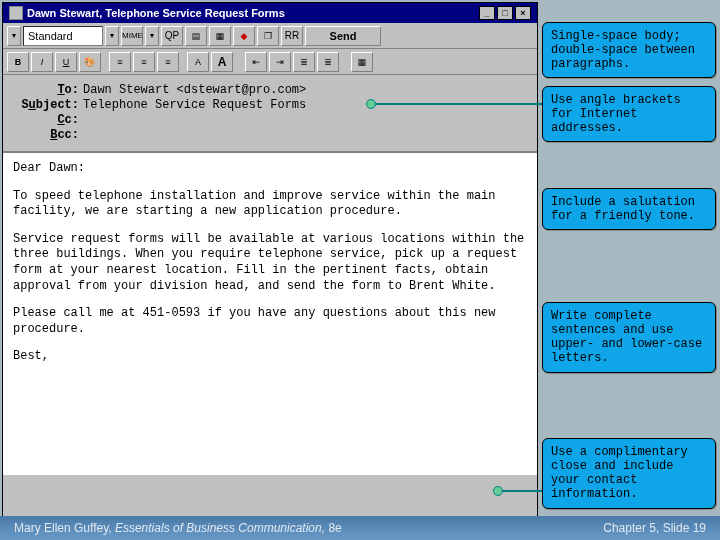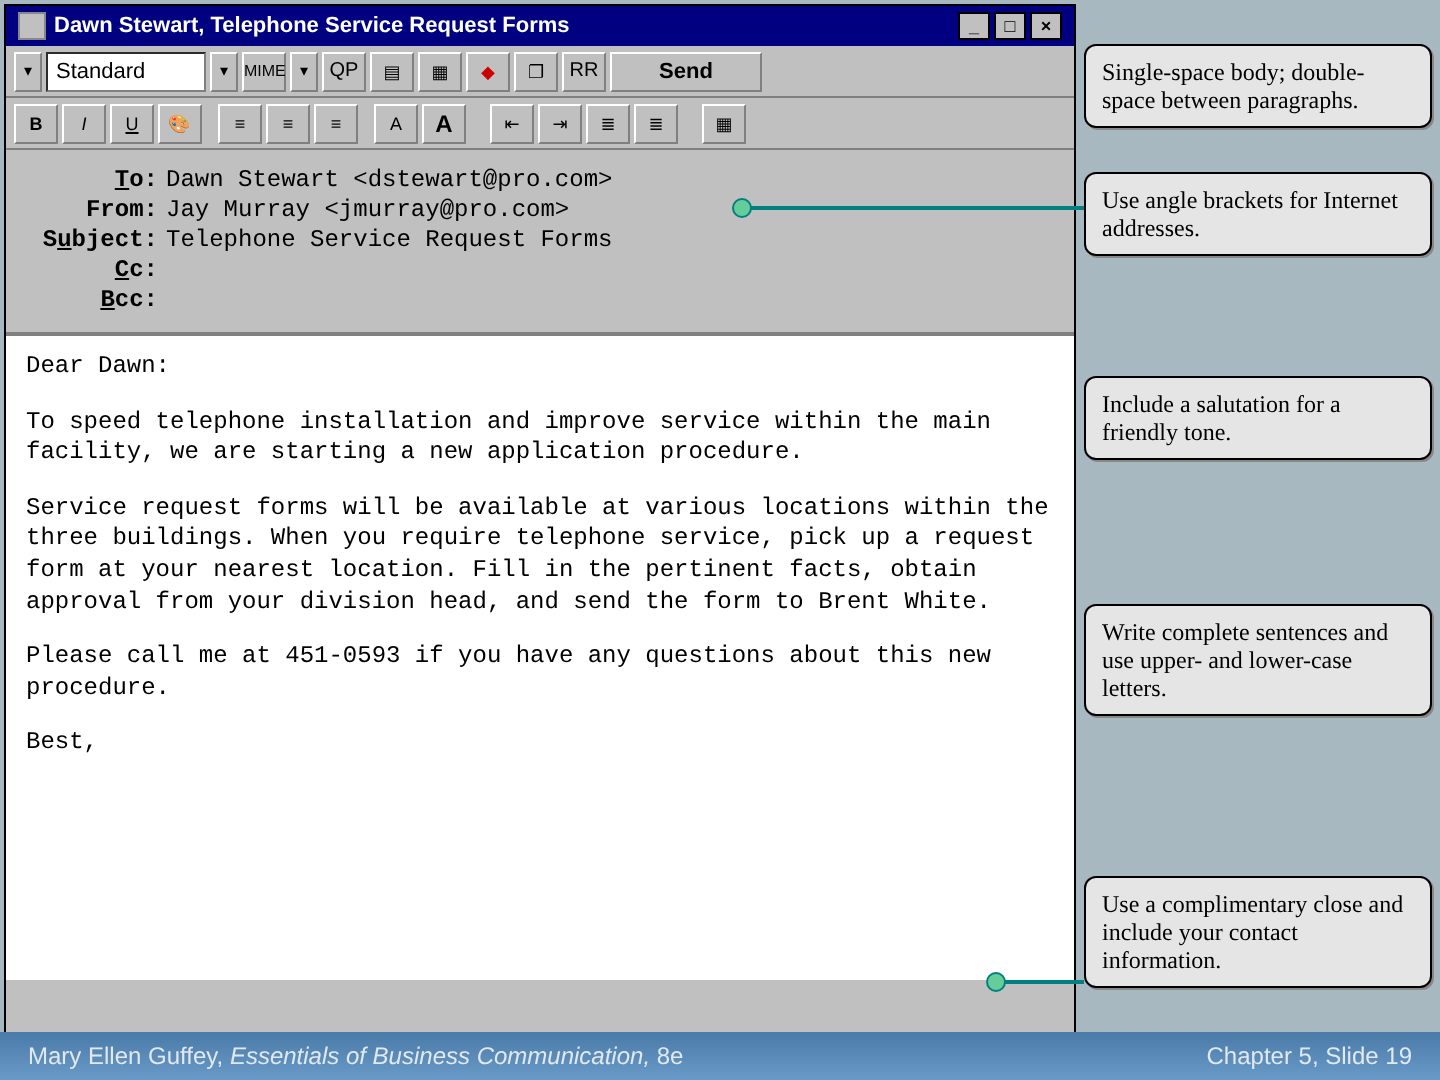--- a/index.html
+++ b/index.html
@@ -22,21 +22,21 @@
   
   .headers { background: #c0c0c0; padding: 8px 6px; font-family: "Courier New", monospace; font-size: 12px; border-bottom: 2px solid #808080; }
   .hdr-row { display: flex; margin-bottom: 1px; }
   .hdr-label { width: 74px; text-align: right; font-weight: bold; padding-right: 4px; }
   .hdr-label .ul { text-decoration: underline; }
   .hdr-val { font-weight: normal; }
   
   .body-area { background: #fff; padding: 8px 10px; font-family: "Courier New", monospace; font-size: 12px; line-height: 1.3; height: 322px; overflow: hidden; }
   .body-area p { margin-bottom: 12px; }
   
-  .callout { position: absolute; background: #e5e5e5; border: 1px solid #000; border-radius: 6px; padding: 6px 8px; font-size: 12px; line-height: 1.18; width: 174px; font-family: Liberation Serif, serif; box-shadow: 1px 1px 0 #888; }
+  .callout { position: absolute; background: #0ea5e9; border: 1px solid #000; border-radius: 6px; padding: 6px 8px; font-size: 12px; line-height: 1.18; width: 174px; font-family: Liberation Mono, monospace; box-shadow: 1px 1px 0 #888; }
   .c1 { left: 542px; top: 22px; }
   .c2 { left: 542px; top: 86px; }
   .c3 { left: 542px; top: 188px; }
   .c4 { left: 542px; top: 302px; }
   .c5 { left: 542px; top: 438px; }
   
   .connector { position: absolute; height: 2px; background: #008080; }
   .conn-dot { position: absolute; width: 10px; height: 10px; border-radius: 50%; background: #66cc99; border: 1px solid #008080; }
   
   .footer { position: absolute; left: 0; bottom: 0; width: 720px; height: 24px; background: linear-gradient(#4a7aa8,#6a9ac8); display: flex; align-items: center; padding: 0 14px; color: #fff; font-size: 12px; margin-top: 18px; }
@@ -93,24 +93,20 @@
     <div style="width:8px"></div>
     <div class="tb-btn">▦</div>
   </div>
 
   <div class="headers">
     <div class="hdr-row">
         <div class="hdr-label"><span class="ul">T</span>o:</div>
         <div class="hdr-val">Dawn Stewart &lt;dstewart@pro.com&gt;</div>
       </div>
     <div class="hdr-row">
-        <div class="hdr-label">From:</div>
-        <div class="hdr-val">Jay Murray &lt;jmurray@pro.com&gt;</div>
-      </div>
-    <div class="hdr-row">
         <div class="hdr-label">S<span class="ul">u</span>bject:</div>
         <div class="hdr-val">Telephone Service Request Forms</div>
       </div>
     <div class="hdr-row">
         <div class="hdr-label"><span class="ul">C</span>c:</div>
         <div class="hdr-val"></div>
       </div>
     <div class="hdr-row">
         <div class="hdr-label"><span class="ul">B</span>cc:</div>
         <div class="hdr-val"></div>

